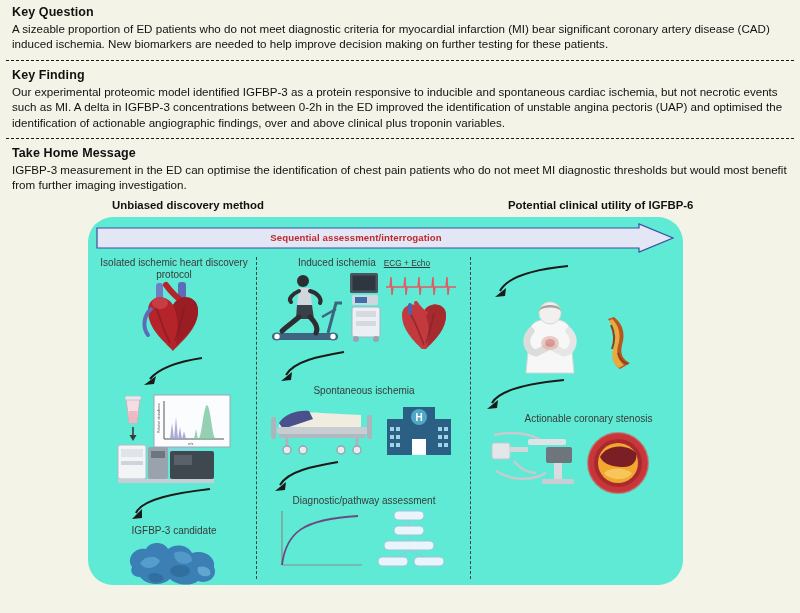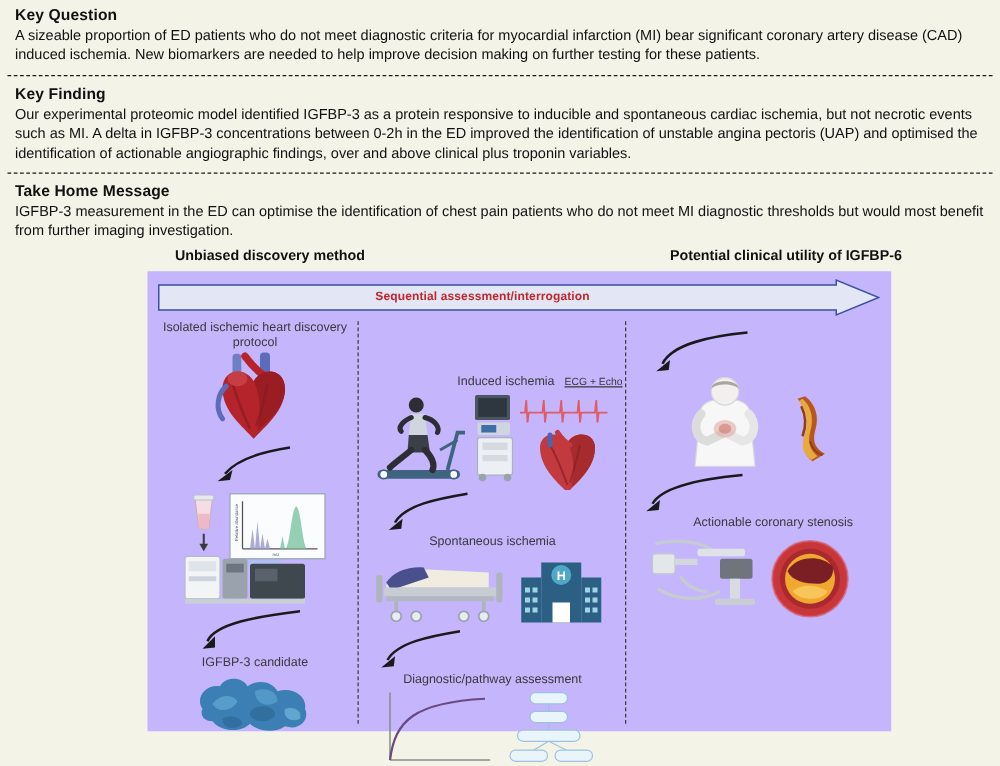--- a/index.html
+++ b/index.html
@@ -18,34 +18,35 @@
     margin:0 0 2px 0;font-size:12.5px;font-weight:bold;color:#111;letter-spacing:.1px;
   }
   .block p{
     margin:0;font-size:11.6px;line-height:1.33;color:#111;
   }
   .divider{
     height:0;border-top:1.6px dashed #1a1a1a;margin:4px 6px 2px 6px;
   }
 
   
-  .figure{position:relative;height:390px;margin-top:2px;padding-left:28px;}
+  .figure{position:relative;height:390px;margin-top:2px;}
   .col-heads{
     position:relative;height:18px;
   }
   .col-head{
     position:absolute;font-size:11.4px;font-weight:bold;color:#111;white-space:nowrap;
   }
   .ch1{left:112px;}
   .ch2{left:296px;}
   .ch3{left:508px;}
 
   .panel{
-    position:absolute;left:118px;top:18px;width:595px;height:368px;
-    background:#c4b5fd;
+    position:absolute;left:88px;top:18px;width:595px;height:368px;
+    background:#5eead4;
+    border-radius:25px;
   }
 
   
   .arrow-wrap{position:absolute;left:8px;top:6px;width:578px;height:30px;}
   .arrow-label{
     position:absolute;left:0;top:0;width:520px;height:30px;
     display:flex;align-items:center;justify-content:center;
     font-size:9.6px;font-weight:bold;color:#c0272d;letter-spacing:.1px;
   }
 
@@ -175,21 +176,21 @@
           <path d="M22,26 C28,18 38,18 42,24 C38,32 26,34 22,26 Z" fill="#5ba3d0" opacity=".85"></path>
           <path d="M56,16 C64,12 74,16 74,24 C66,30 56,26 56,16 Z" fill="#59a0cd" opacity=".8"></path>
           <path d="M80,30 C88,28 94,32 92,38 C84,42 78,36 80,30 Z" fill="#6cb0d8" opacity=".8"></path>
           <path d="M30,38 C36,34 44,36 46,42 C40,48 30,46 30,38 Z" fill="#2f6b9c" opacity=".8"></path>
           <ellipse cx="62" cy="34" rx="10" ry="6" fill="#2e6895" opacity=".7"></ellipse>
         </svg>
       </div>
 
       <div class="col c2">
 
-        <div style="display:flex;align-items:baseline;justify-content:flex-end;gap:8px;margin-top:43px;">
+        <div style="display:flex;align-items:baseline;justify-content:center;gap:8px;">
           <span class="lbl">Induced ischemia</span>
           <span class="lbl small">ECG + Echo</span>
         </div>
 
         <svg class="art" width="196" height="80" viewBox="0 0 196 80">
 
           <rect x="6" y="64" width="66" height="7" rx="3.5" fill="#3f6480"></rect>
           <circle cx="11" cy="67.5" r="3.4" fill="#fff" stroke="#3f6480" stroke-width="1.4"></circle>
           <circle cx="67" cy="67.5" r="3.4" fill="#fff" stroke="#3f6480" stroke-width="1.4"></circle>
           <path d="M62,64 L70,34 L76,34" stroke="#3f6480" stroke-width="3" fill="none"></path>

